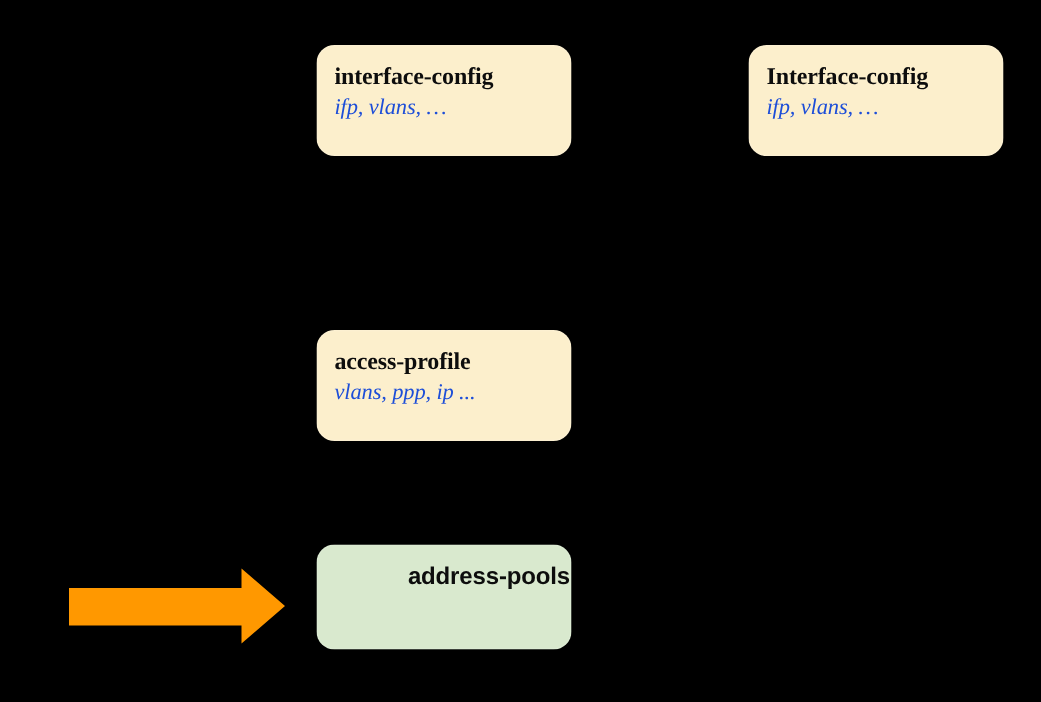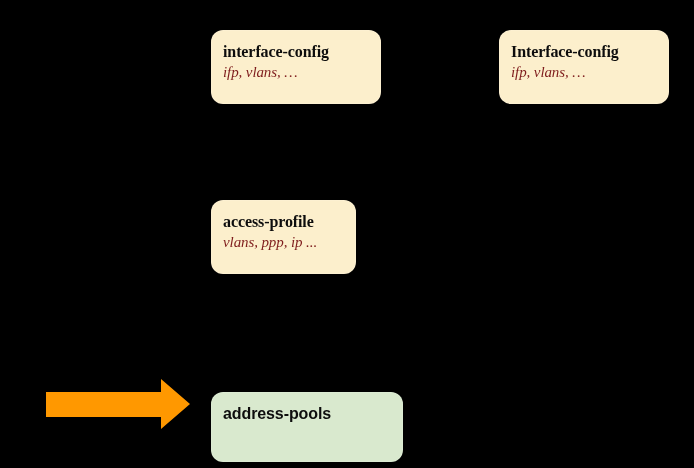--- a/index.html
+++ b/index.html
@@ -33,32 +33,32 @@
     font-weight: bold;
     color: #0d0d0d;
     line-height: 21px;
     letter-spacing: -0.1px;
     white-space: nowrap;
   }
   .node .subtitle {
     display: block;
     font-size: 15px;
     font-style: italic;
-    color: #7f1d1d;
+    color: #1d4ed8;
     line-height: 21px;
     letter-spacing: -0.1px;
     white-space: nowrap;
   }
 
   .node-cream { background: #fcefcc; font-family: Liberation Serif, serif; }
   .node-green { background: #d9e9ce; }
 
   #node-interface-config        { left: 211px; top: 30px;  width: 170px; height: 74px; }
-  #node-access-profile          { left: 211px; top: 200px; width: 145px; height: 74px; }
-  #node-address-pools           { left: 211px; top: 392px; width: 192px; height: 70px; }
+  #node-access-profile          { left: 211px; top: 220px; width: 170px; height: 74px; }
+  #node-address-pools           { left: 211px; top: 363px; width: 170px; height: 70px; text-align: right; }
   #node-interface-config-right  { left: 499px; top: 30px;  width: 170px; height: 74px; }
 
   
   #arrow-pointer {
     position: absolute;
     left: 44px;
     top: 378px;
     width: 148px;
     height: 52px;
   }

